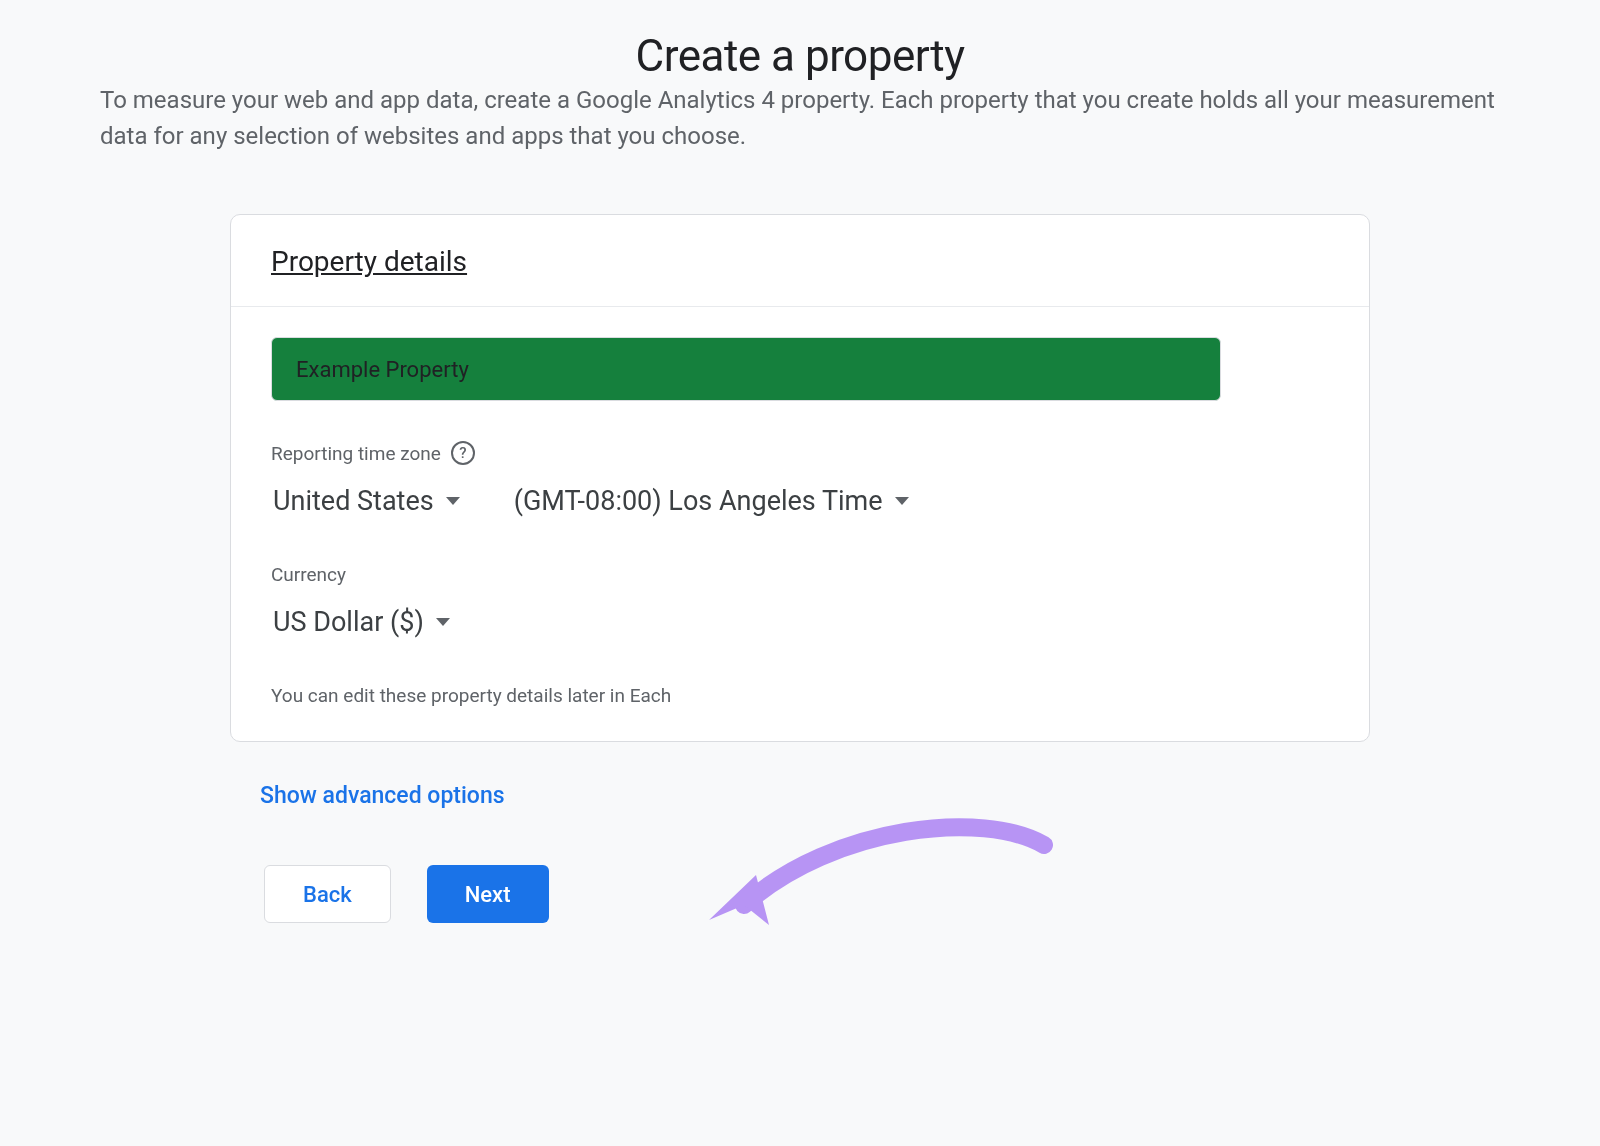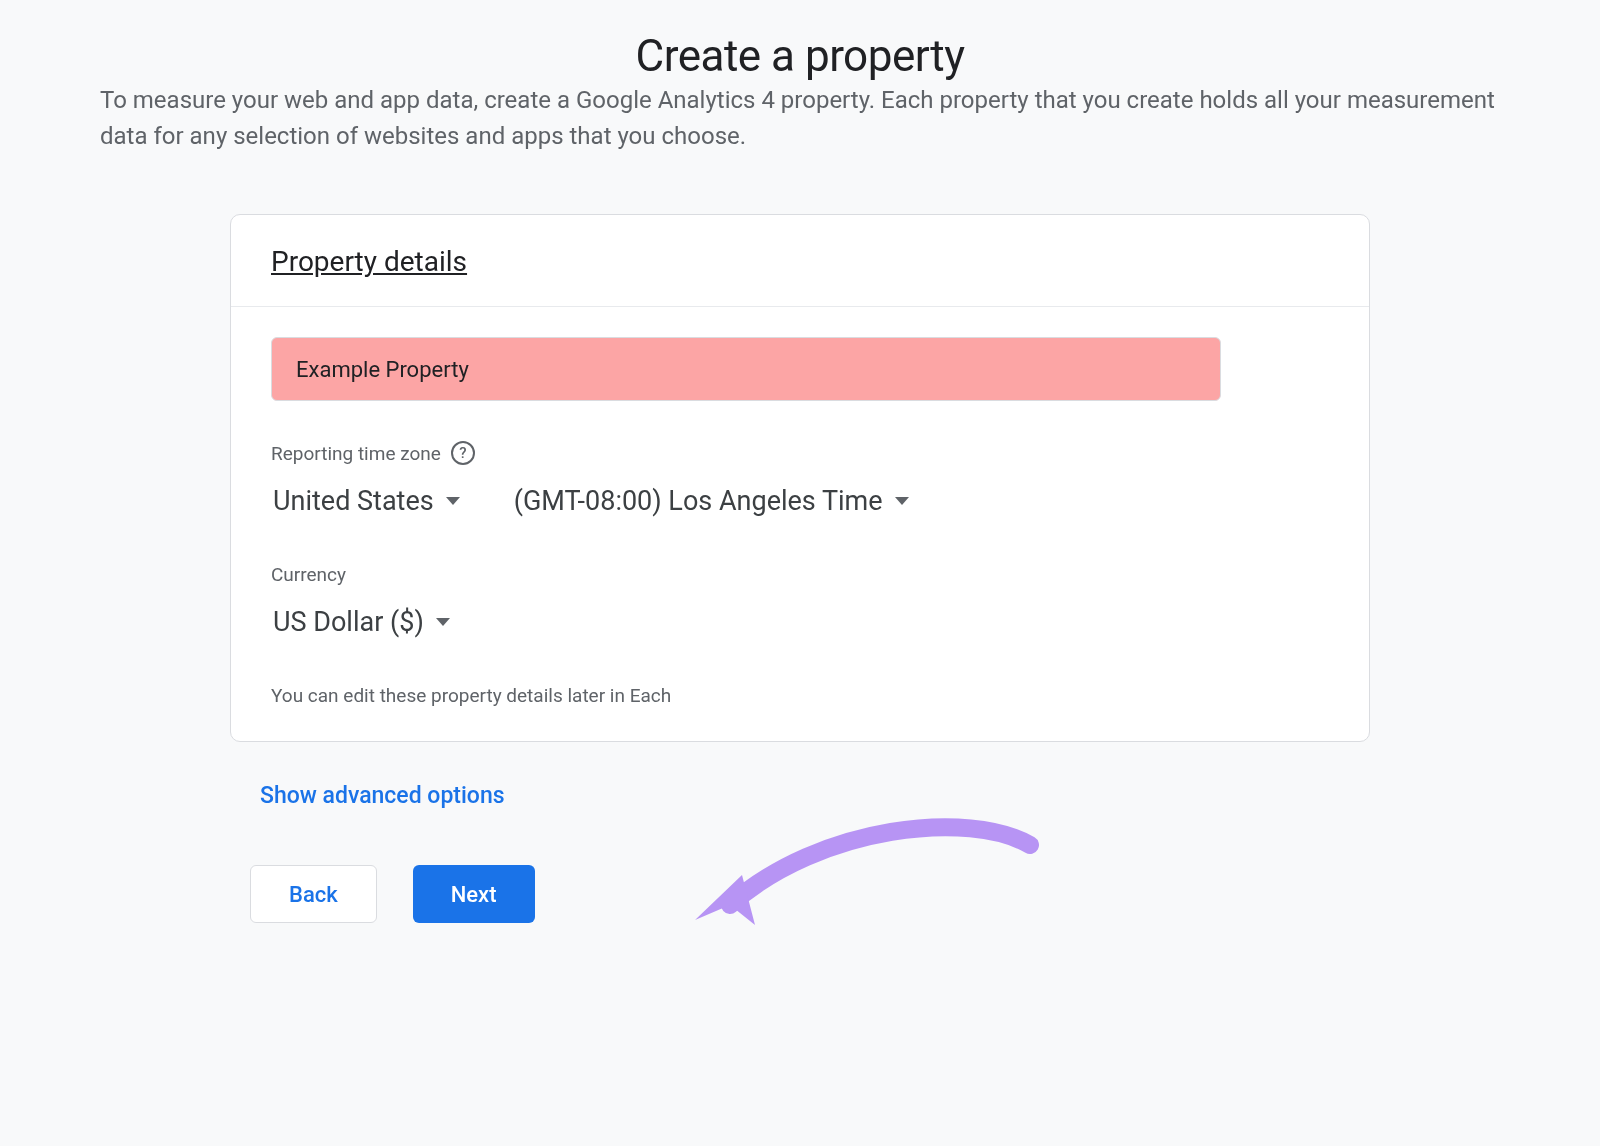--- a/index.html
+++ b/index.html
@@ -85,21 +85,21 @@
     }
     .text-input {
       width: 950px;
       max-width: 100%;
       height: 64px;
       padding: 0 24px;
       font-size: 22px;
       color: #202124;
       border: 1px solid #dadce0;
       border-radius: 6px;
-      background: #fca5a5;
+      background: #15803d;
       outline: none;
       font-family: inherit;
     }
     .dropdown-row {
       display: flex;
       gap: 50px;
       align-items: center;
     }
     .dropdown {
       display: inline-flex;
@@ -133,21 +133,21 @@
       cursor: pointer;
       font-weight: 500;
       display: inline-block;
       margin-left: 20px;
       margin-bottom: 56px;
     }
     .button-row {
       display: flex;
       gap: 36px;
       align-items: center;
-      margin-left: 10px;
+      margin-left: 24px;
       position: relative;
     }
     .btn {
       height: 58px;
       padding: 0 38px;
       font-size: 22px;
       font-weight: 500;
       border-radius: 6px;
       cursor: pointer;
       font-family: inherit;

